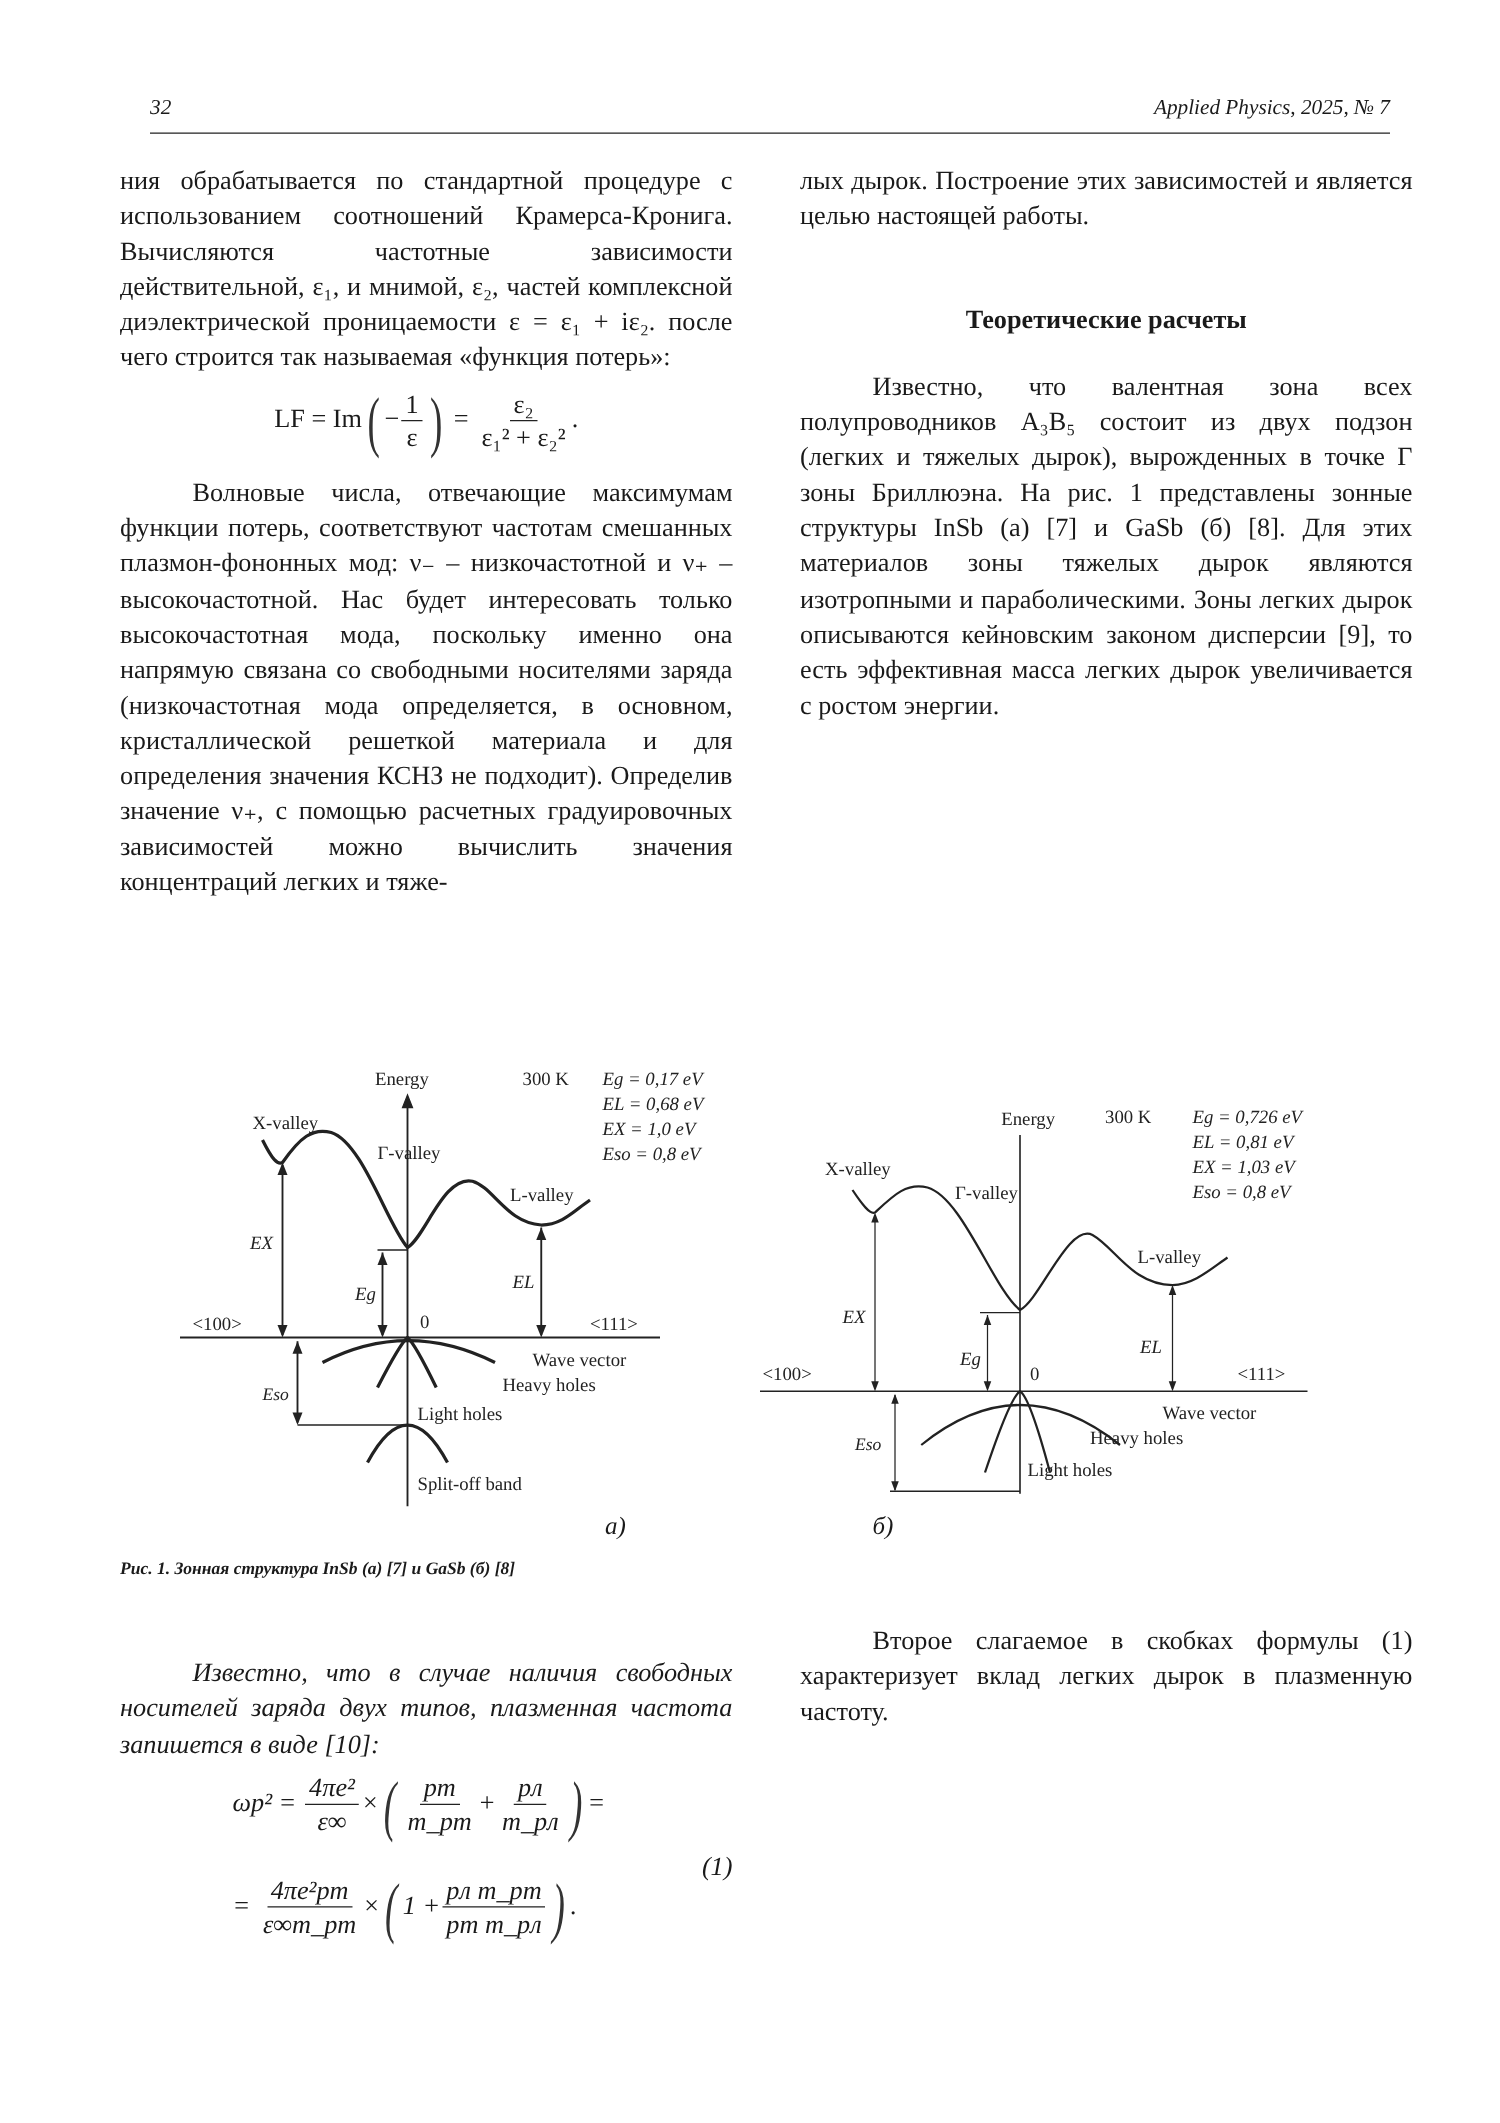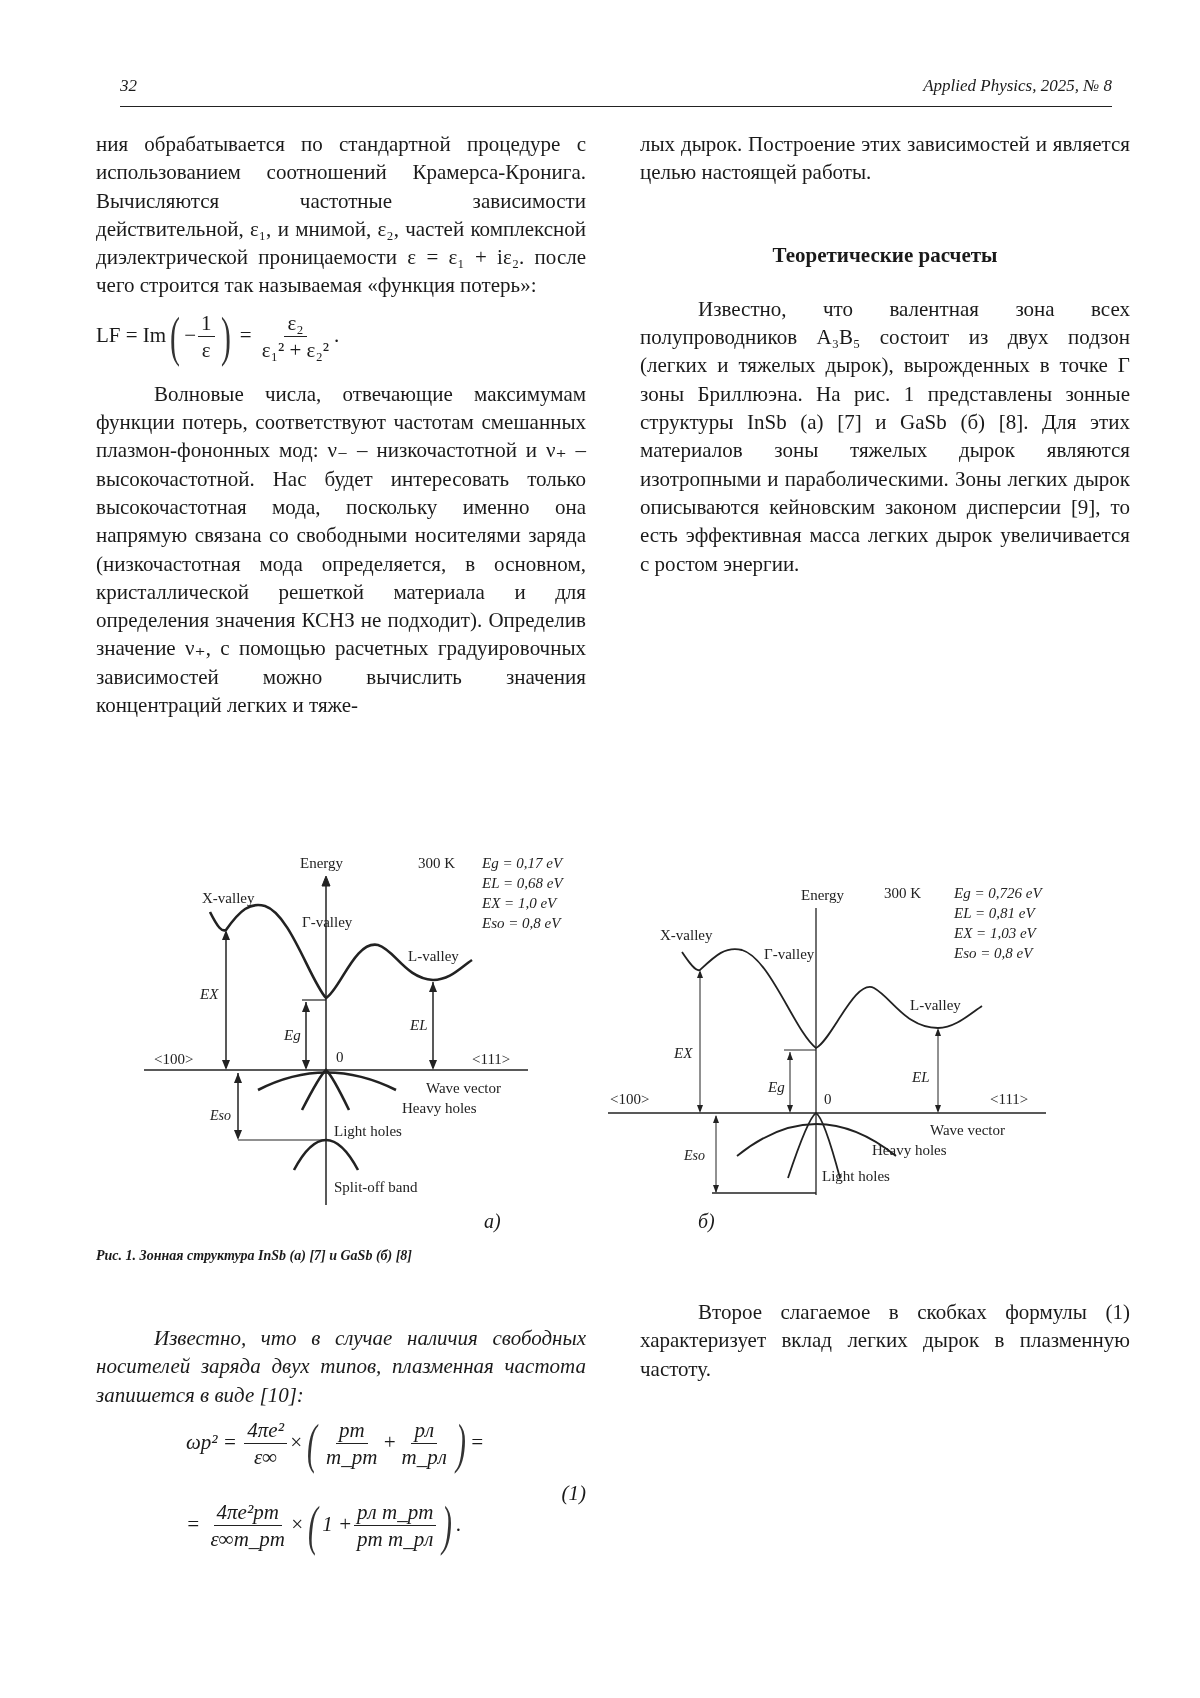--- a/index.html
+++ b/index.html
@@ -22,26 +22,26 @@
   .paren { font-size: 54px; font-weight: 100; vertical-align: middle; transform: scaleX(0.55); display: inline-block; line-height: 1; color: #333; }
   .caption { position: absolute; left: 96px; top: 1248px; font-weight: bold; font-style: italic; font-size: 14px; }
   svg text { font-family: "Liberation Serif", serif; fill: #222; }
   .figlabel { position: absolute; font-style: italic; font-size: 20px; }
 </style>
 </head>
 <body>
 
 <div class="header">
   <span class="pn">32</span>
-  <span class="jn">Applied Physics, 2025, № 8</span>
+  <span class="jn">Applied Physics, 2025, № 7</span>
 </div>
 
 <div class="col left" style="top:130px;">
   <p>ния обрабатывается по стандартной процедуре с использованием соотношений Крамерса-Кронига. Вычисляются частотные зависимости действительной, ε₁, и мнимой, ε₂, частей комплексной диэлектрической проницаемости ε = ε₁ + iε₂. после чего строится так называемая «функция потерь»:</p>
-  <div class="formula" style="margin:10px 0 12px 0;">
+  <div class="formula" style="text-align:center; margin:10px 0 12px 0;">
     <span>LF = Im</span><span class="paren">(</span><span>−</span><span class="frac">
         <span class="num">1</span>
         <span class="den">ε</span>
       </span><span class="paren">)</span>
     <span>=</span>
     <span class="frac">
         <span class="num">ε₂</span>
         <span class="den">ε₁² + ε₂²</span>
       </span><span>.</span>
   </div>

